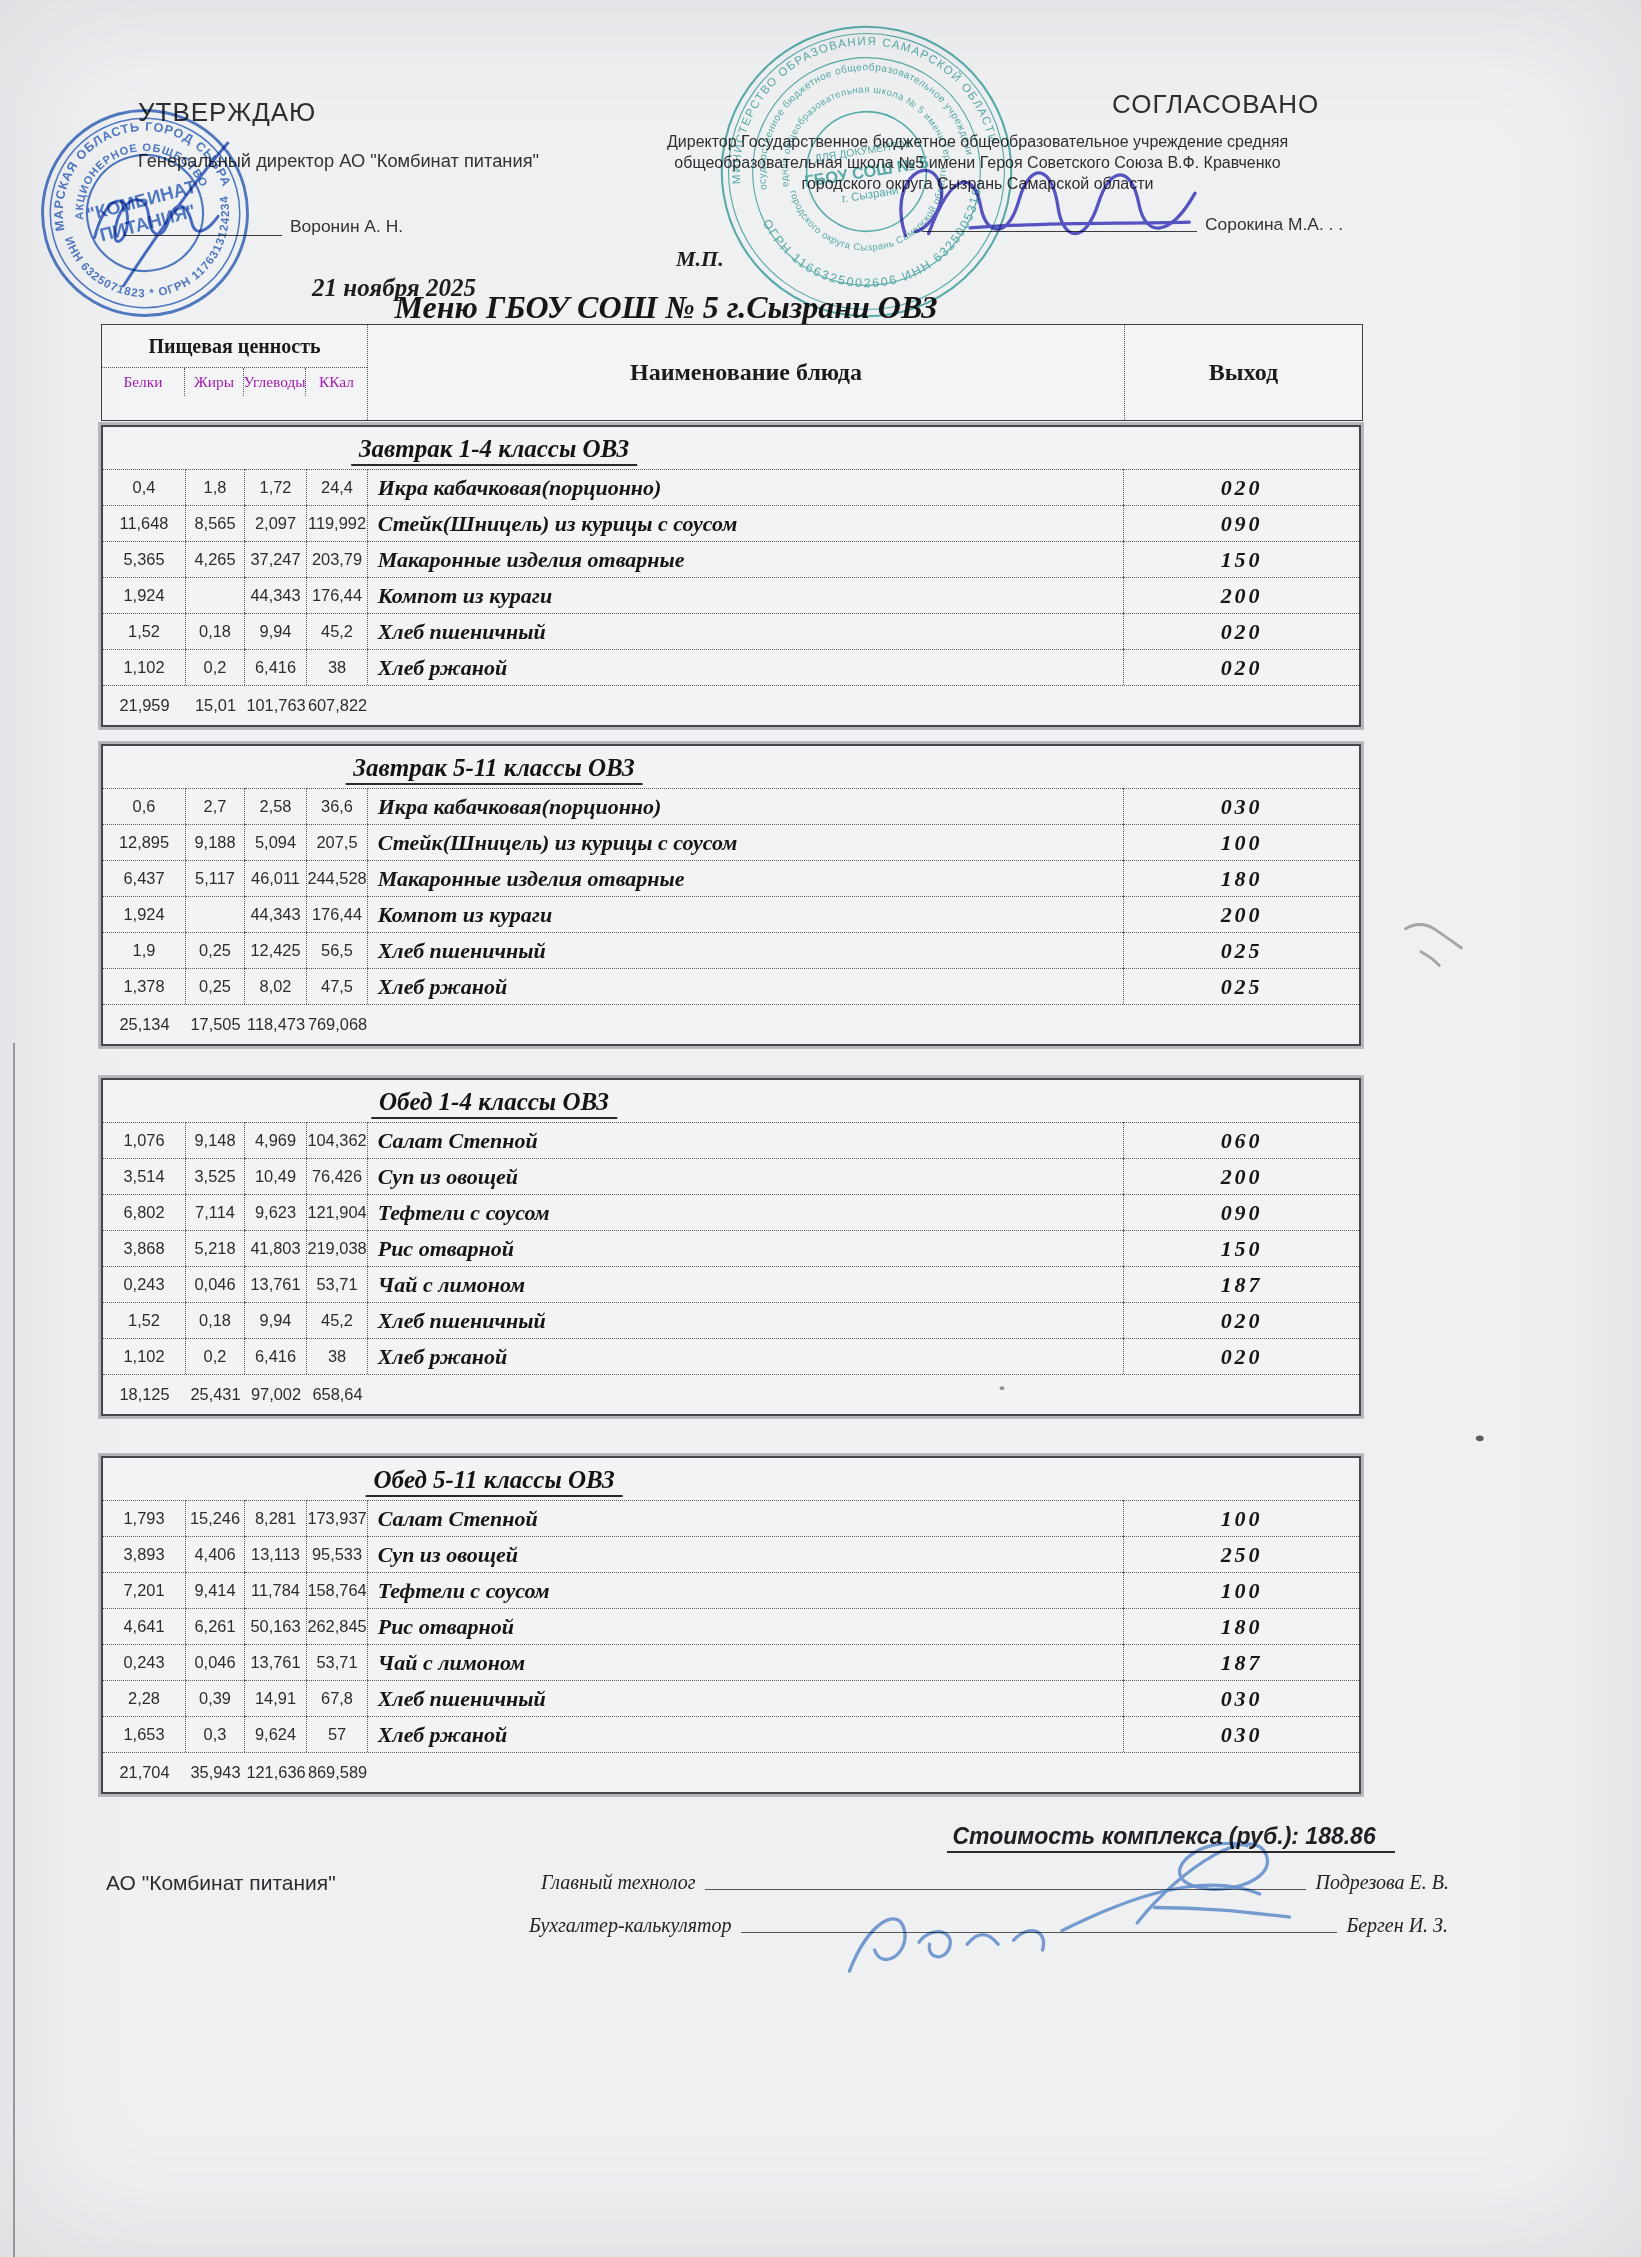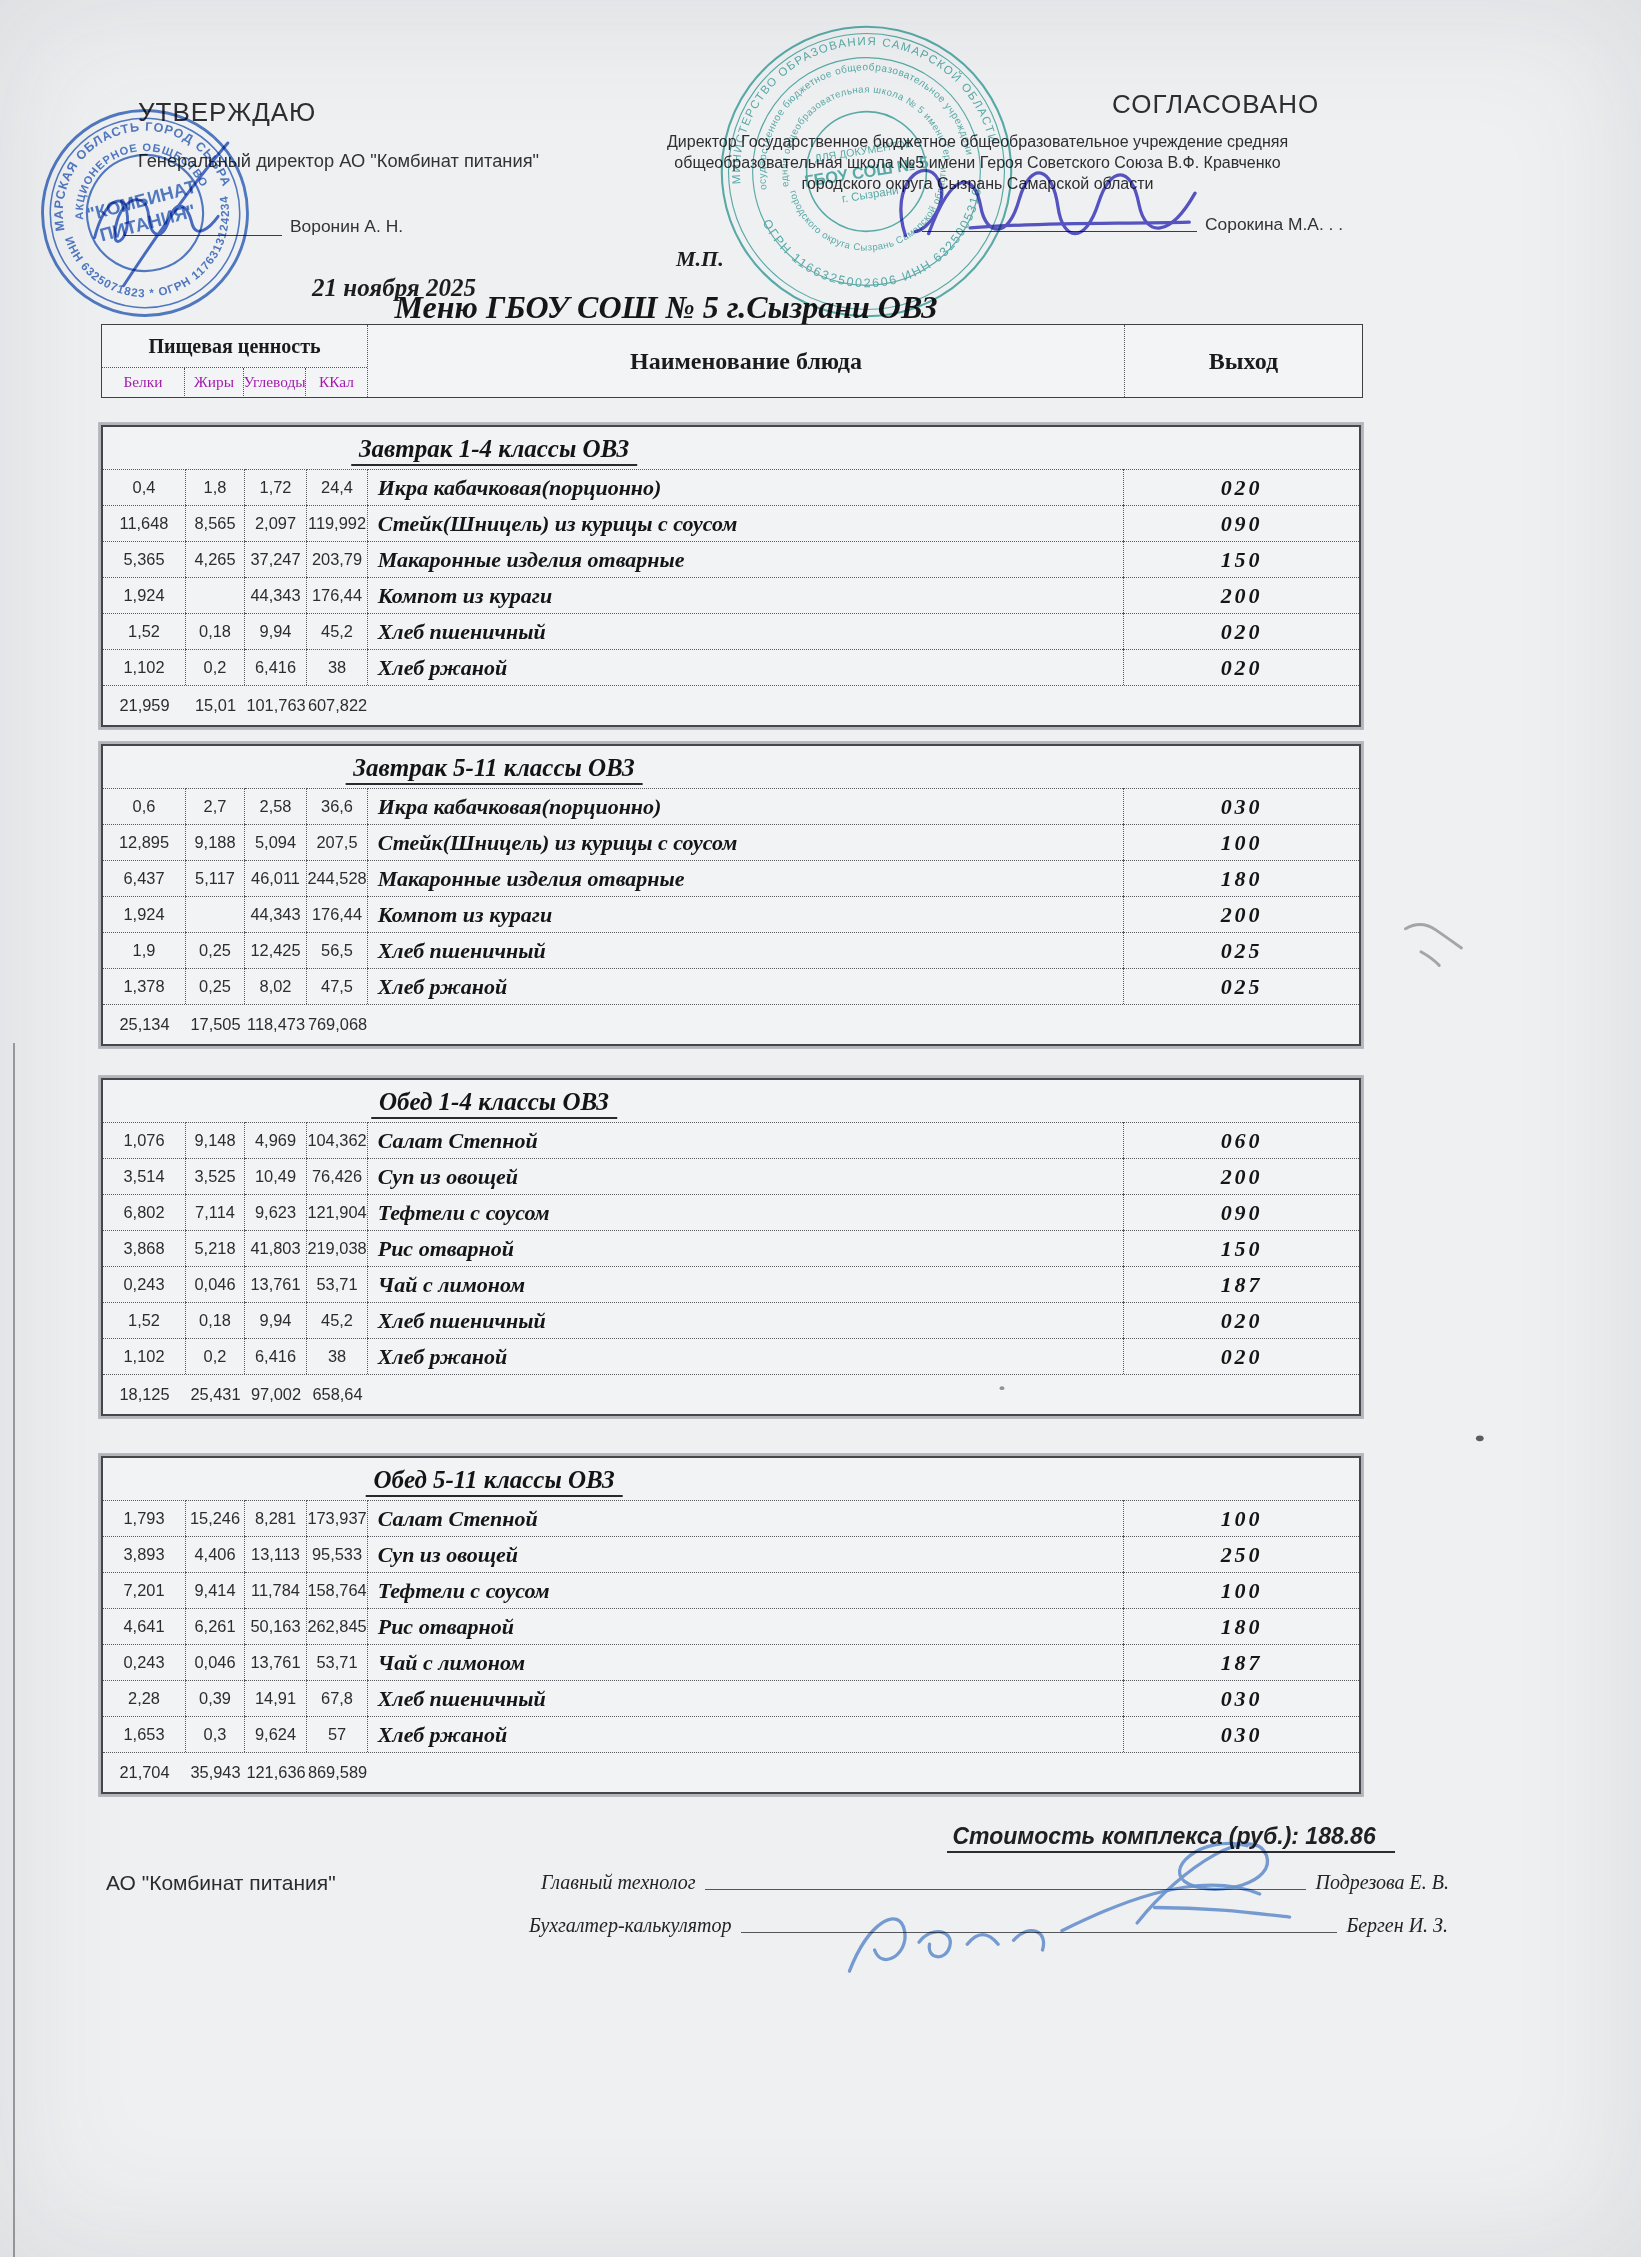--- a/index.html
+++ b/index.html
@@ -19,21 +19,21 @@
   .date-line{font-family:"Liberation Serif","DejaVu Serif",serif;font-weight:bold;font-style:italic;font-size:25px;color:#1d1d1f;}
   .mp{font-family:"Liberation Serif","DejaVu Serif",serif;font-weight:bold;font-style:italic;font-size:22px;color:#1d1d1f;}
   
   .doc-title{
     left:101px;top:289px;width:1130px;text-align:center;
     font-family:"Liberation Serif","DejaVu Serif",serif;
     font-weight:bold;font-style:italic;font-size:32px;color:#161618;
   }
   
   .header-table{
-    left:101px;top:324px;width:1262px;height:74px;box-sizing:border-box;
+    left:101px;top:324px;width:1262px;height:97px;box-sizing:border-box;
     border:1.9px solid #3f4045;display:grid;grid-template-columns:265px 1fr 238px;
     background:rgba(255,255,255,.25);
   }
   .ht-nutrition{display:grid;grid-template-rows:42px 29px;}
   .ht-nutrition-title{
     font-family:"Liberation Serif","DejaVu Serif",serif;font-weight:bold;font-size:20px;
     display:flex;align-items:center;justify-content:center;color:#1b1b1d;
   }
   .ht-sub{display:grid;grid-template-columns:83px 59px 62px 1fr;border-top:1.9px dotted #55565c;}
   .ht-sub div{

